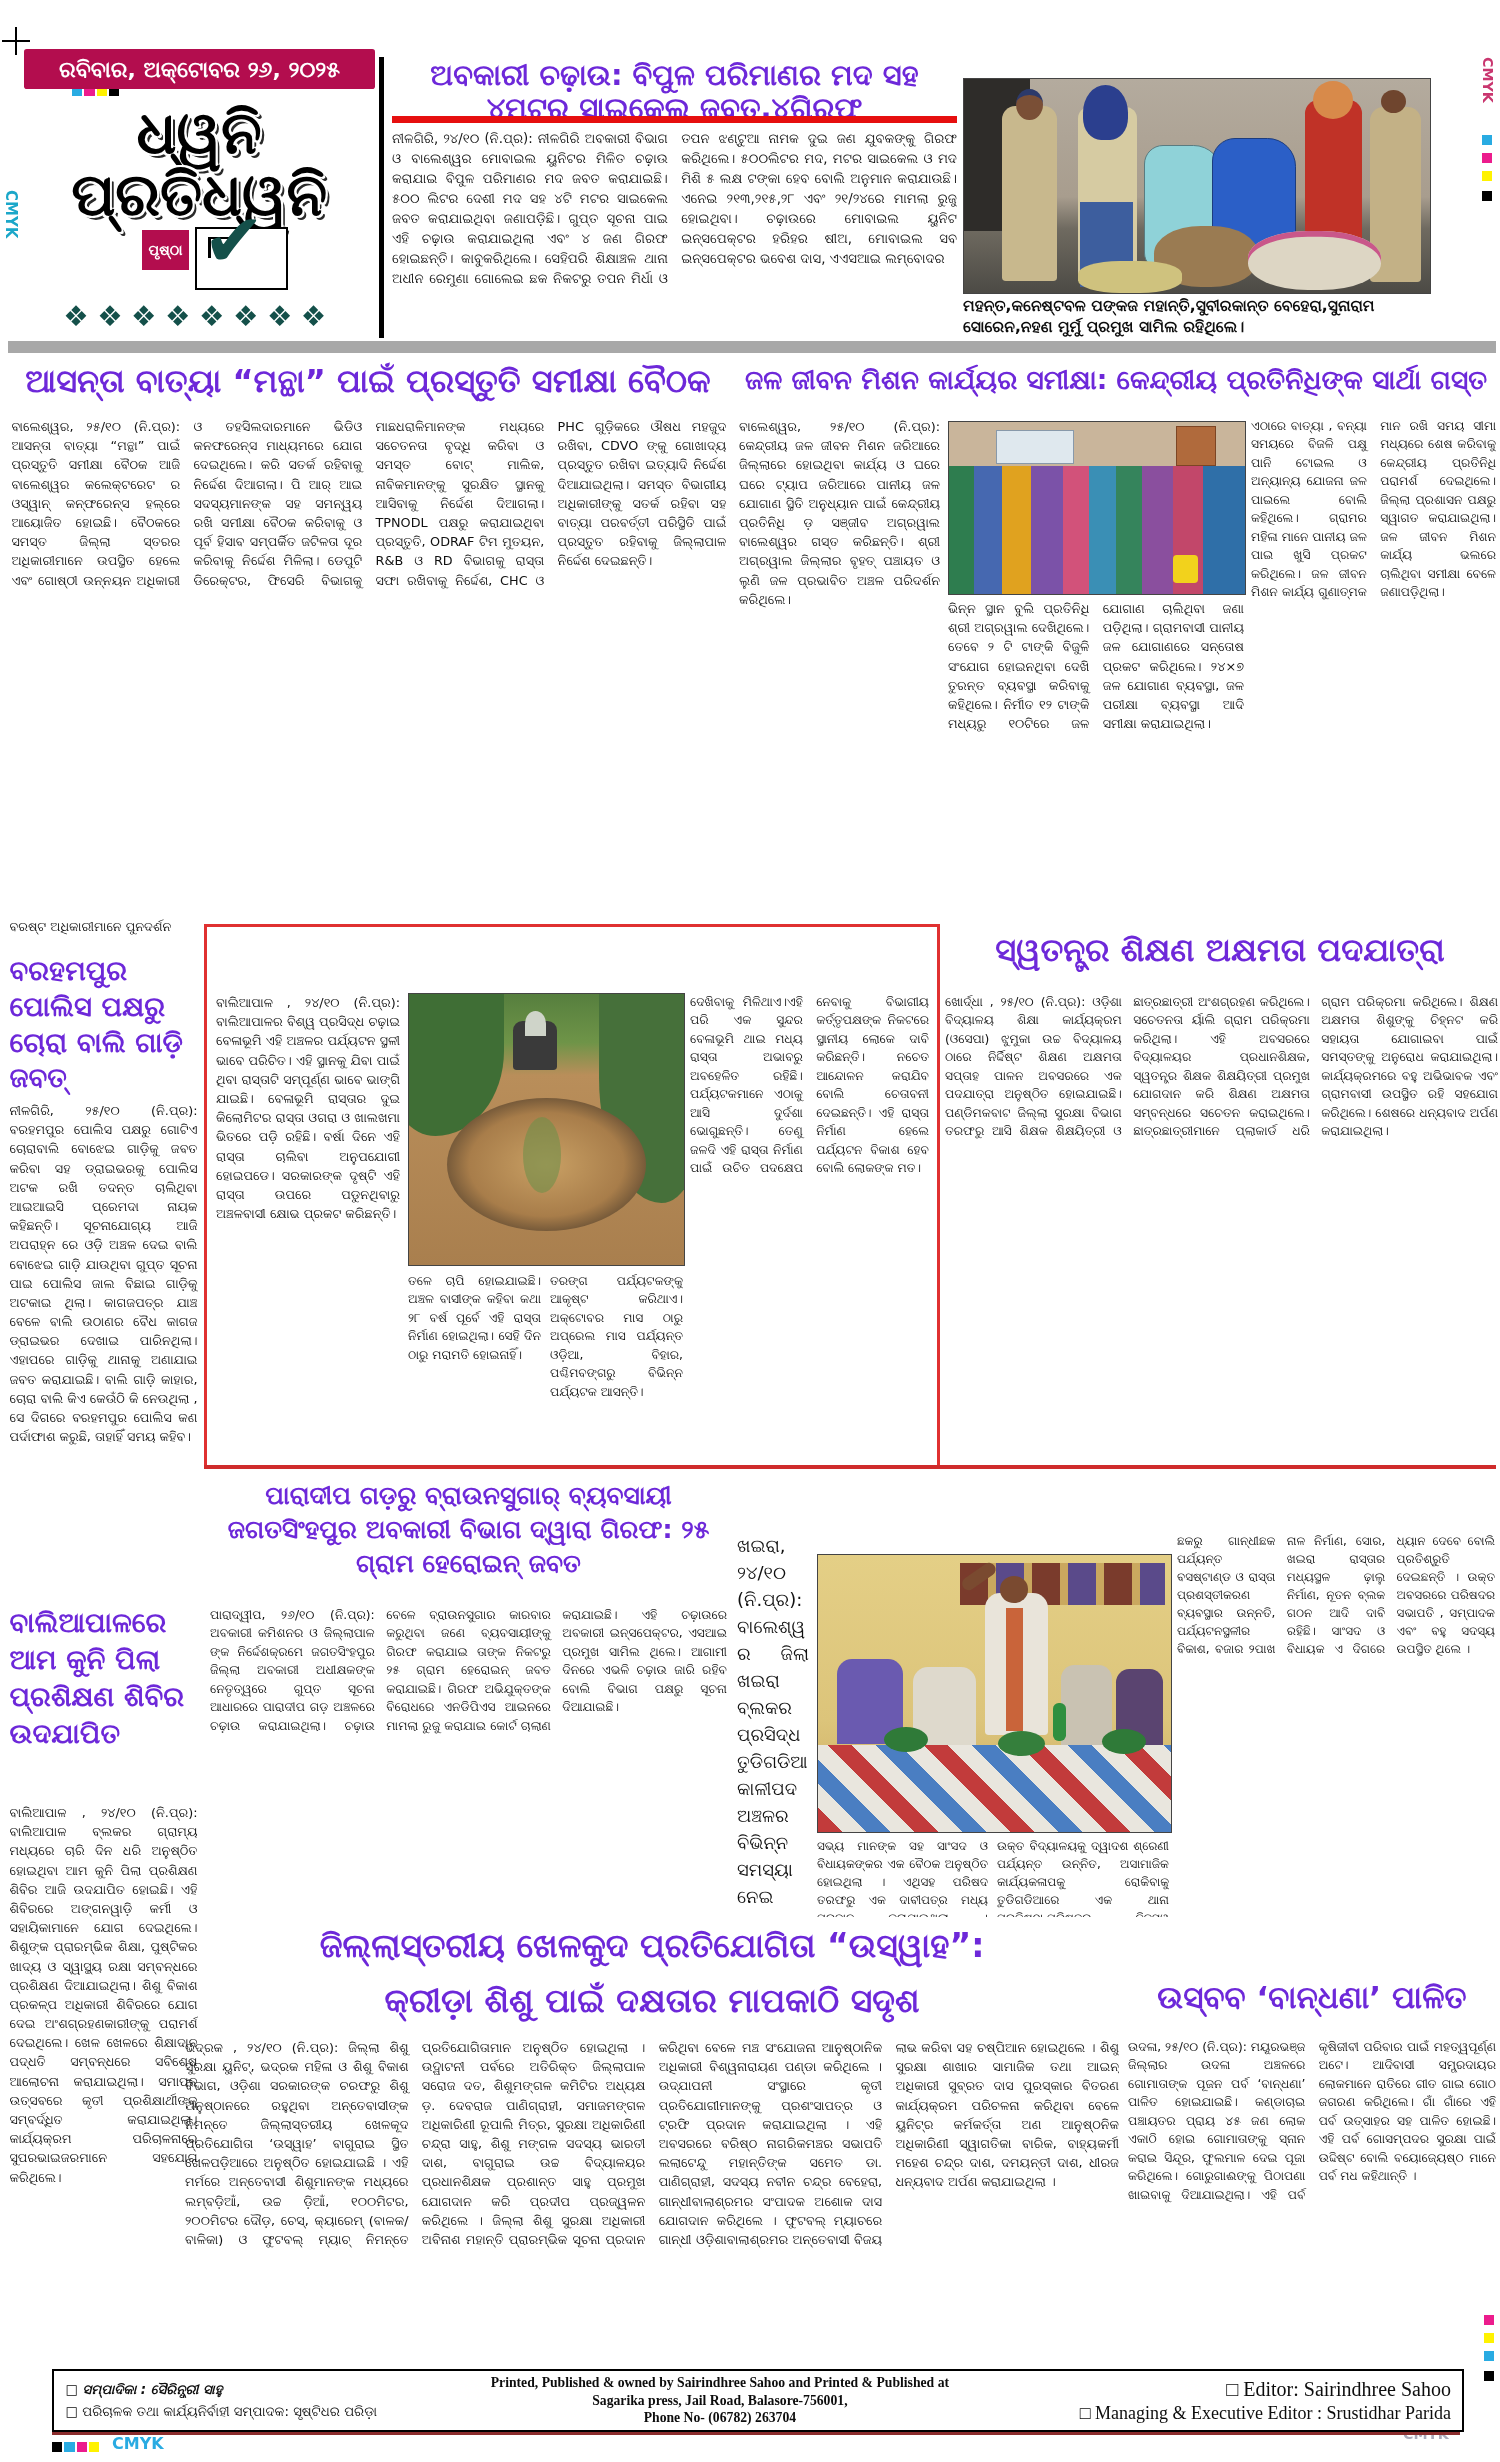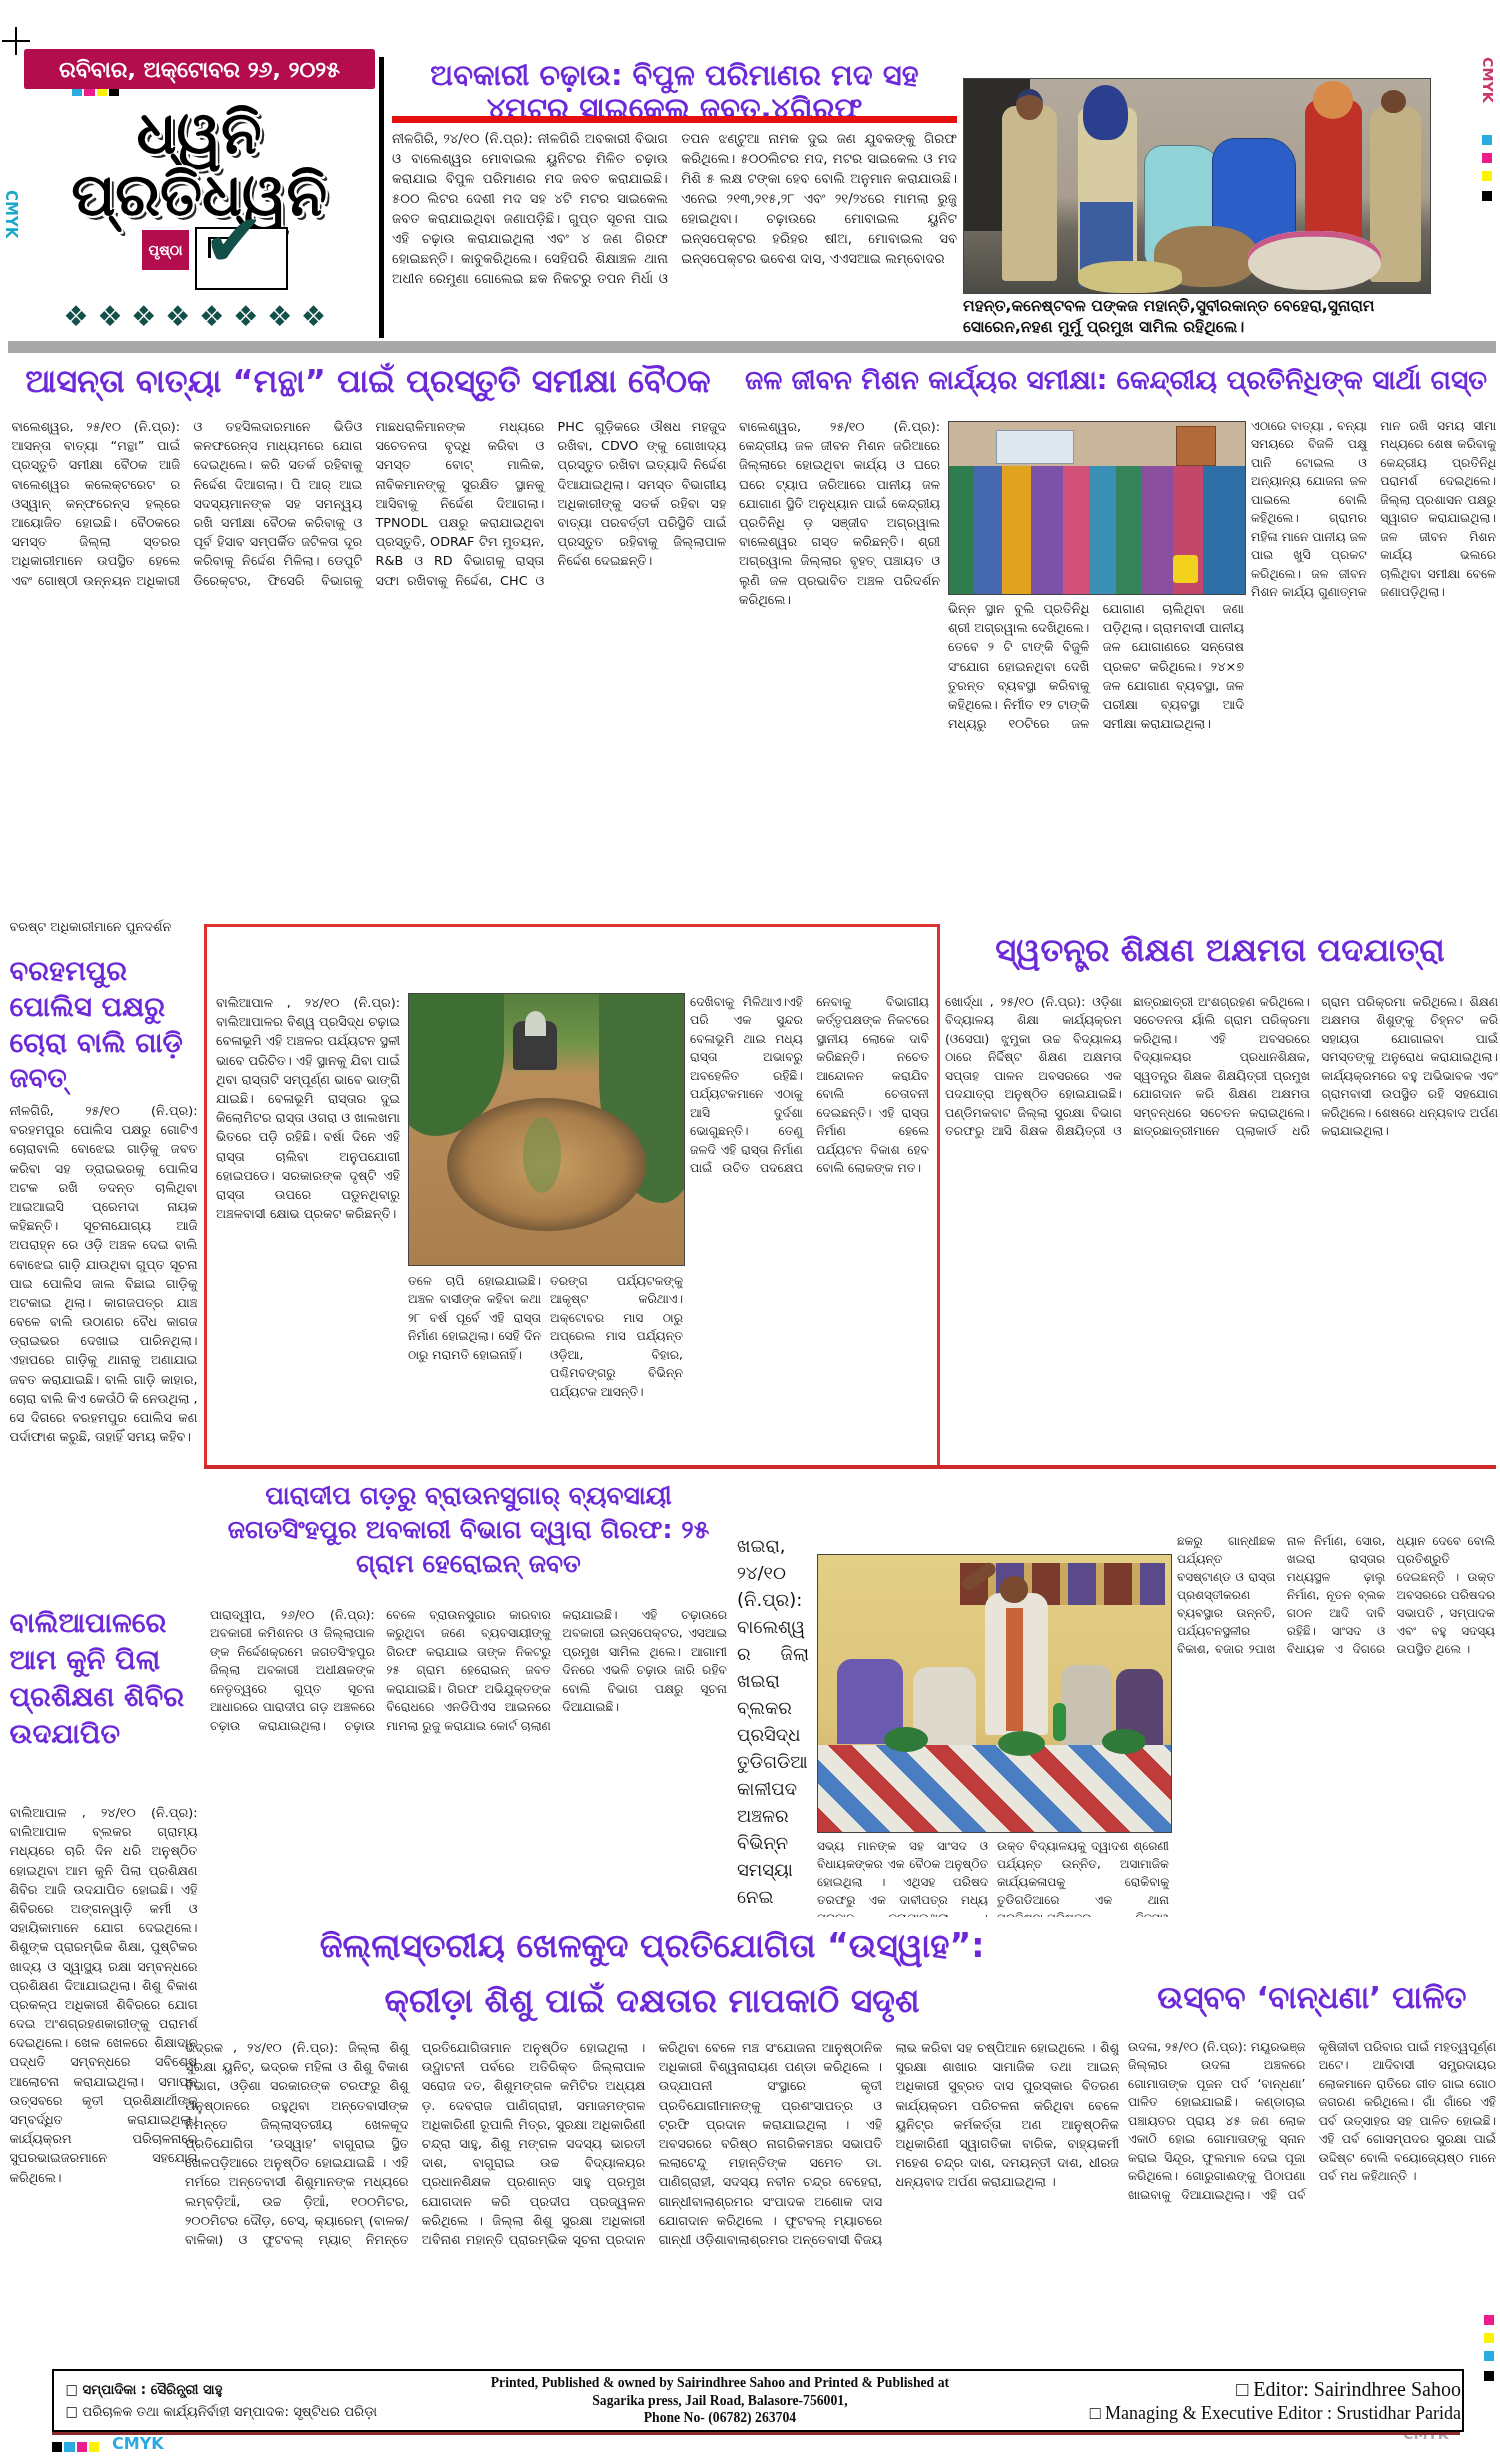--- a/index.html
+++ b/index.html
@@ -163,29 +163,29 @@
 
   <div class="abs hl" style="left:185px;top:1981px;width:934px;height:51px;font-size:33px;">କ୍ରୀଡ଼ା ଶିଶୁ ପାଇଁ ଦକ୍ଷତାର ମାପକାଠି ସଦୃଶ</div>
   <div class="abs hl" style="left:185px;top:1926px;width:934px;height:51px;font-size:33px;">ଜିଲ୍ଲାସ୍ତରୀୟ ଖେଳକୁଦ ପ୍ରତିଯୋଗିତା “ଉସ୍ୱାହ”:</div>
   <div class="abs body-text c4" style="left:185px;top:2038px;width:934px;height:328px;font-size:12.8px;overflow:hidden;">ଭଦ୍ରକ , ୨୪/୧୦ (ନି.ପ୍ର): ଜିଲ୍ଲା ଶିଶୁ ସୁରକ୍ଷା ୟୁନିଟ୍, ଭଦ୍ରକ ମହିଳା ଓ ଶିଶୁ ବିକାଶ ବିଭାଗ, ଓଡ଼ିଶା ସରକାରଙ୍କ ଚରଫରୁ ଶିଶୁ ଅନୁଷ୍ଠାନରେ ରହୁଥିବା ଅନ୍ତେବାସୀଙ୍କ ନିମନ୍ତେ ଜିଲ୍ଲାସ୍ତରୀୟ ଖେଳକୂଦ ପ୍ରତିଯୋଗିତା ‘ଉସ୍ୱାହ’ ବାଗୁରାଇ ସ୍ଥିତ ଖେଳପଡ଼ିଆରେ ଅନୁଷ୍ଠିତ ହୋଇଯାଇଛି । ଏହି ମର୍ମରେ ଅନ୍ତେବାସୀ ଶିଶୁମାନଙ୍କ ମଧ୍ୟରେ ଲମ୍ବଡ଼ିଆଁ, ଉଚ୍ଚ ଡ଼ିଆଁ, ୧୦୦ମିଟର, ୨୦୦ମିଟର ଦୌଡ଼, ଚେସ୍, କ୍ୟାରେମ୍ (ବାଳକ/ବାଳିକା) ଓ ଫୁଟବଲ୍ ମ୍ୟାଚ୍ ନିମନ୍ତେ ପ୍ରତିଯୋଗିତାମାନ ଅନୁଷ୍ଠିତ ହୋଇଥିଲା । ଉଦ୍ଘାଟନୀ ପର୍ବରେ ଅତିରିକ୍ତ ଜିଲ୍ଲାପାଳ ସରୋଜ ଦତ, ଶିଶୁମଙ୍ଗଳ କମିଟିର ଅଧ୍ୟକ୍ଷ ଡ଼. ଦେବରାଜ ପାଣିଗ୍ରାହୀ, ସମାଜମଙ୍ଗଳ ଅଧିକାରିଣୀ ରୂପାଲି ମିତ୍ର, ସୁରକ୍ଷା ଅଧିକାରିଣୀ ଚନ୍ଦ୍ରା ସାହୁ, ଶିଶୁ ମଙ୍ଗଳ ସଦସ୍ୟ ଭାରତୀ ଦାଶ, ବାଗୁରାଇ ଉଚ୍ଚ ବିଦ୍ୟାଳୟର ପ୍ରଧାନଶିକ୍ଷକ ପ୍ରଶାନ୍ତ ସାହୁ ପ୍ରମୁଖ ଯୋଗଦାନ କରି ପ୍ରଦୀପ ପ୍ରଜ୍ୱଳନ କରିଥିଲେ । ଜିଲ୍ଲା ଶିଶୁ ସୁରକ୍ଷା ଅଧିକାରୀ ଅବିନାଶ ମହାନ୍ତି ପ୍ରାରମ୍ଭିକ ସୂଚନା ପ୍ରଦାନ କରିଥିବା ବେଳେ ମଞ୍ଚ ସଂଯୋଜନା ଆନୁଷ୍ଠାନିକ ଅଧିକାରୀ ବିଶ୍ୱନାରାୟଣ ପଣ୍ଡା କରିଥିଲେ । ଉଦ୍‌ଯାପନୀ ସଂସ୍ଥାରେ କୃତୀ ପ୍ରତିଯୋଗୀମାନଙ୍କୁ ପ୍ରଶଂସାପତ୍ର ଓ ଟ୍ରଫି ପ୍ରଦାନ କରାଯାଇଥିଲା । ଏହି ଅବସରରେ ବରିଷ୍ଠ ନାଗରିକମଞ୍ଚର ସଭାପତି ଲଲାଟେନ୍ଦୁ ମହାନ୍ତିଙ୍କ ସମେତ ଡା. ପାଣିଗ୍ରାହୀ, ସଦସ୍ୟ ନବୀନ ଚନ୍ଦ୍ର ବେହେରା, ଗାନ୍ଧୀବାଲାଶ୍ରମର ସଂପାଦକ ଅଶୋକ ଦାସ ଯୋଗଦାନ କରିଥିଲେ । ଫୁଟବଲ୍ ମ୍ୟାଚରେ ଗାନ୍ଧୀ ଓଡ଼ିଶାବାଲାଶ୍ରମର ଅନ୍ତେବାସୀ ବିଜୟ ଲାଭ କରିବା ସହ ଚଷ୍ପିଆନ ହୋଇଥିଲେ । ଶିଶୁ ସୁରକ୍ଷା ଶାଖାର ସାମାଜିକ ତଥା ଆଇନ୍ ଅଧିକାରୀ ସୁବ୍ରତ ଦାସ ପୁରସ୍କାର ବିତରଣ କାର୍ଯ୍ୟକ୍ରମ ପରିଚଳନା କରିଥିବା ବେଳେ ୟୁନିଟ୍‌ର କର୍ମକର୍ତ୍ତା ଅଣ ଆନୁଷ୍ଠନିକ ଅଧିକାରିଣୀ ସ୍ୱାଗତିକା ବାରିକ, ବାହ୍ୟକର୍ମୀ ମହେଶ ଚନ୍ଦ୍ର ଦାଶ, ଦମୟନ୍ତୀ ଦାଶ, ଧୀରଜ ଧନ୍ୟବାଦ ଅର୍ପଣ କରାଯାଇଥିଲା ।</div>
 
   <div class="abs hl" style="left:1128px;top:1979px;width:368px;height:47px;font-size:31px;">ଉସ୍ବବ ‘ବାନ୍ଧଣା’ ପାଳିତ</div>
   <div class="abs body-text c2" style="left:1128px;top:2038px;width:368px;height:328px;font-size:12.3px;overflow:hidden;">ଉଦଳା, ୨୫/୧୦ (ନି.ପ୍ର): ମୟୂରଭଞ୍ଜ ଜିଲ୍ଲାର ଉଦଳା ଅଞ୍ଚଳରେ ଗୋମାତାଙ୍କ ପୂଜନ ପର୍ବ ‘ବାନ୍ଧଣା’ ପାଳିତ ହୋଇଯାଇଛି। କଣ୍ଡାଚାଇ ପଞ୍ଚାୟତର ପ୍ରାୟ ୪୫ ଜଣ ଲୋକ ଏକାଠି ହୋଇ ଗୋମାତାଙ୍କୁ ସ୍ନାନ କରାଇ ସିନ୍ଦୂର, ଫୁଲମାଳ ଦେଇ ପୂଜା କରିଥିଲେ। ଗୋରୁଗାଈଙ୍କୁ ପିଠାପଣା ଖାଇବାକୁ ଦିଆଯାଇଥିଲା। ଏହି ପର୍ବ କୃଷିଜୀବୀ ପରିବାର ପାଇଁ ମହତ୍ୱପୂର୍ଣ୍ଣ ଅଟେ। ଆଦିବାସୀ ସମ୍ପ୍ରଦାୟର ଲୋକମାନେ ରାତିରେ ଗୀତ ଗାଇ ଗୋଠ ଜଗରଣ କରିଥିଲେ। ଗାଁ ଗାଁରେ ଏହି ପର୍ବ ଉତ୍ସାହର ସହ ପାଳିତ ହୋଇଛି। ଏହି ପର୍ବ ଗୋସମ୍ପଦର ସୁରକ୍ଷା ପାଇଁ ଉଦ୍ଦିଷ୍ଟ ବୋଲି ବୟୋଜ୍ୟେଷ୍ଠ ମାନେ ପର୍ବ ମଧ କହିଥାନ୍ତି ।</div>
 
   <div class="abs footerbox" style="left:52px;top:2369px;width:1408px;height:59px;">
     <div style="width:408px;padding-left:11.4px;font-size:13.3px;line-height:1.6;">
-      <div style="font-weight:bold;">□ ସମ୍ପାଦିକା : ସୈରିନ୍ଧ୍ରୀ ସାହୁ</div>
+      <div style="font-weight:bold;font-style:italic;">□ ସମ୍ପାଦିକା : ସୈରିନ୍ଧ୍ରୀ ସାହୁ</div>
       <div>□ ପରିଚାଳକ ତଥା କାର୍ଯ୍ୟନିର୍ବାହୀ ସମ୍ପାଦକ: ସୃଷ୍ଟିଧର ପରିଡ଼ା</div>
     </div>
     <div class="serif" style="width:493px;text-align:center;font-weight:bold;font-size:13.7px;line-height:1.3;">
       <div>Printed, Published &amp; owned by Sairindhree Sahoo and Printed &amp; Published at</div>
       <div>Sagarika press, Jail Road, Balasore-756001,</div>
       <div>Phone No- (06782) 263704</div>
     </div>
-    <div class="serif" style="flex:1;text-align:right;padding-right:1px;line-height:1.25;">
+    <div class="serif" style="flex:1;text-align:right;padding-right:11px;line-height:1.25;">
       <div style="font-size:20px;">□  Editor: Sairindhree Sahoo</div>
       <div style="font-size:18px;">□ Managing &amp;  Executive Editor : Srustidhar Parida</div>
     </div>
   </div>
   <div class="abs" style="left:52px;top:2432px;width:1408px;height:2.8px;background:#8b2c2c;"></div>
 
 </div>
 
 
 </body></html>

